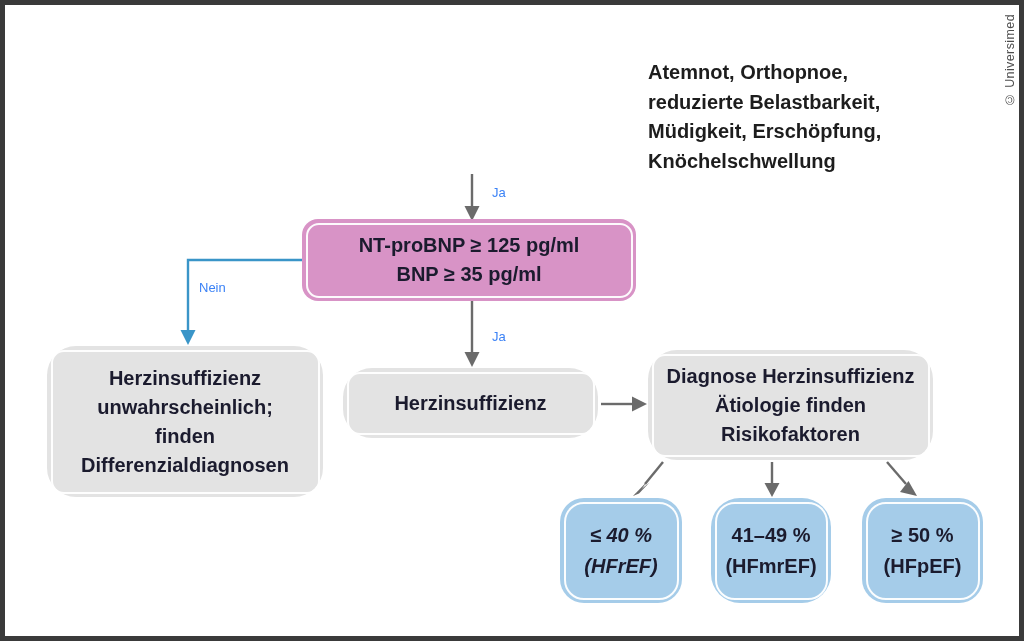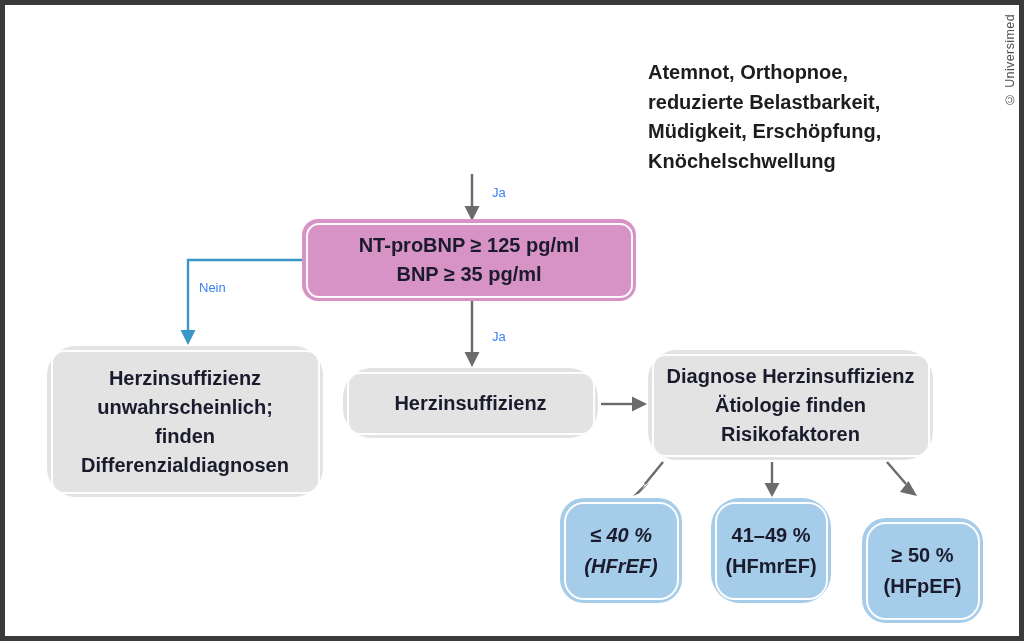--- a/index.html
+++ b/index.html
@@ -131,18 +131,18 @@
   <div class="node efbox" style="left:560px; top:498px; width:122px; height:105px;font-style:italic;">
     <div>≤ 40 %</div>
     <div>(HFrEF)</div>
   </div>
 
   <div class="node efbox" style="left:711px; top:498px; width:120px; height:105px;border-radius:29px;">
     <div>41–49 %</div>
     <div>(HFmrEF)</div>
   </div>
 
-  <div class="node efbox" style="left:862px; top:498px; width:121px; height:105px;margin-top:20px;">
+  <div class="node efbox" style="left:862px; top:498px; width:121px; height:105px;">
     <div>≥ 50 %</div>
     <div>(HFpEF)</div>
   </div>
 
 </div>
 
 </body></html>

